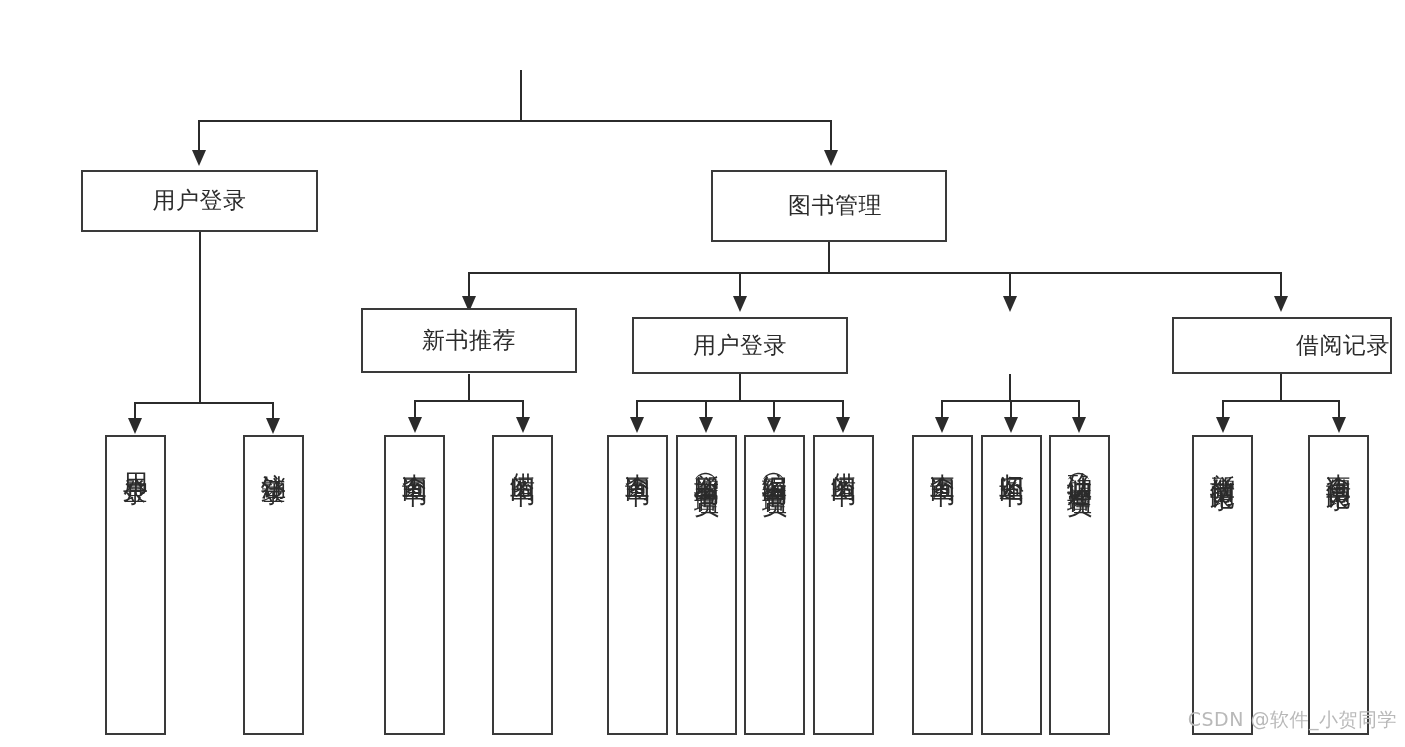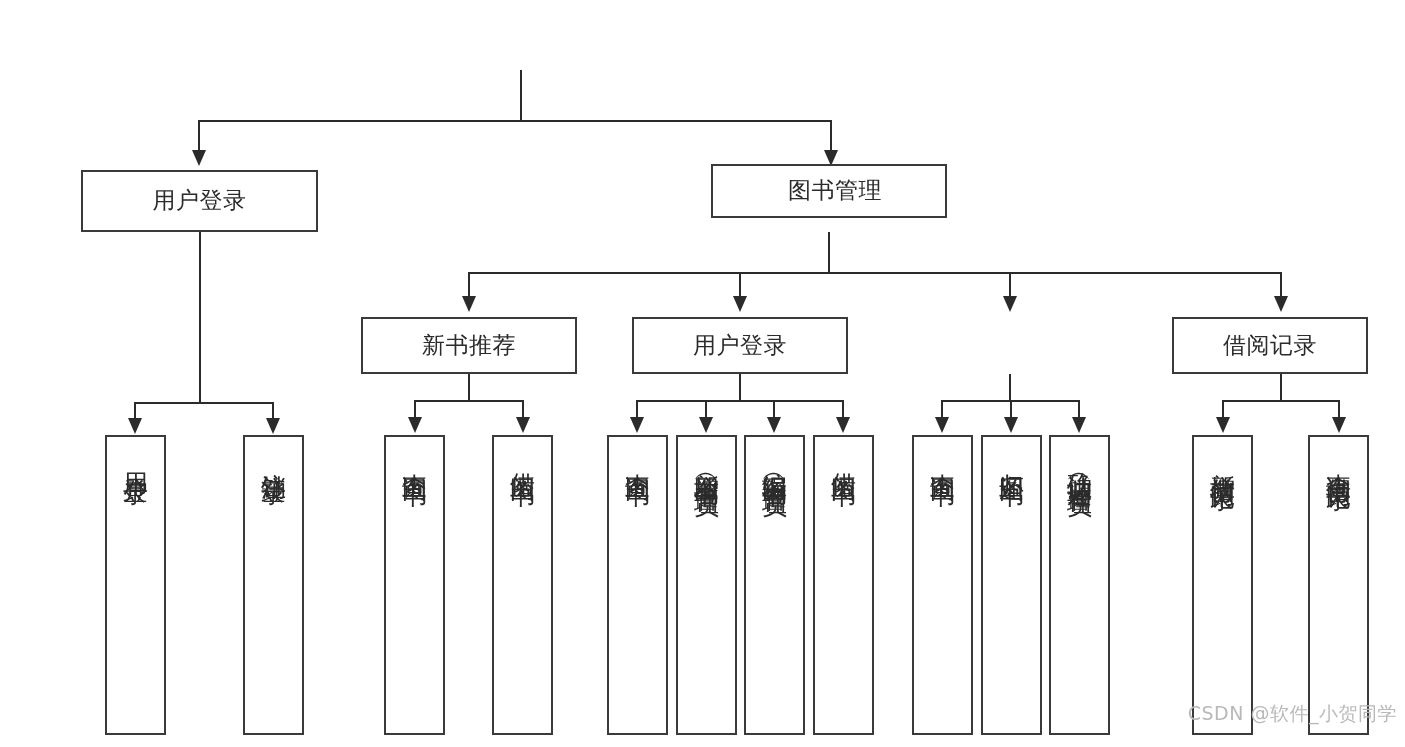--- a/index.html
+++ b/index.html
@@ -67,21 +67,21 @@
     height: 0;
     border-left: 7px solid transparent;
     border-right: 7px solid transparent;
     border-top: 16px solid #2b2b2b;
     z-index: 2;
   }
   
   #watermark {
     position: absolute;
     right: 8px;
-    bottom: 20px;
+    bottom: 14px;
     font-size: 19px;
     color: #b9b9b9;
     letter-spacing: 0.5px;
     z-index: 5;
     white-space: nowrap;
     font-family: "DejaVu Sans", "Liberation Sans", sans-serif;
   }
 </style>
 </head>
 <body>
@@ -96,21 +96,21 @@
   <div class="edge vline" style="left:198px; top:120px; width:2px; height:32px;"></div>
   <div class="arrow" style="left:192px; top:150px;"></div>
 
   <div class="edge vline" style="left:830px; top:120px; width:2px; height:32px;"></div>
   <div class="arrow" style="left:824px; top:150px;"></div>
 
   <div class="node horiz" style="left:81px; top:170px; width:237px; height:62px;">
     <span class="label">用户登录</span>
   </div>
 
-  <div class="node horiz" style="left:711px; top:164px; width:236px; height:54px;padding-left:12px;">
+  <div class="node horiz" style="left:711px; top:170px; width:236px; height:72px;padding-left:12px;">
     <span class="label">图书管理</span>
   </div>
 
   <div class="edge vline" style="left:199px; top:232px; width:2px; height:172px;"></div>
   <div class="edge hline" style="left:134px; top:402px; width:138px; height:2px;"></div>
   <div class="edge vline" style="left:134px; top:402px; width:2px; height:18px;"></div>
   <div class="arrow" style="left:128px; top:418px;"></div>
   <div class="edge vline" style="left:272px; top:402px; width:2px; height:18px;"></div>
   <div class="arrow" style="left:266px; top:418px;"></div>
 
@@ -118,27 +118,27 @@
   <div class="edge hline" style="left:468px; top:272px; width:814px; height:2px;"></div>
   <div class="edge vline" style="left:468px; top:272px; width:2px; height:28px;"></div>
   <div class="arrow" style="left:462px; top:296px;"></div>
   <div class="edge vline" style="left:739px; top:272px; width:2px; height:28px;"></div>
   <div class="arrow" style="left:733px; top:296px;"></div>
   <div class="edge vline" style="left:1009px; top:272px; width:2px; height:28px;"></div>
   <div class="arrow" style="left:1003px; top:296px;"></div>
   <div class="edge vline" style="left:1280px; top:272px; width:2px; height:28px;"></div>
   <div class="arrow" style="left:1274px; top:296px;"></div>
 
-  <div class="node horiz" style="left:361px; top:317px; width:216px; height:57px;">
+  <div class="node horiz" style="left:361px; top:308px; width:216px; height:65px;">
     <span class="label">新书推荐</span>
   </div>
   <div class="node horiz" style="left:632px; top:317px; width:216px; height:57px;">
     <span class="label">用户登录</span>
   </div>
-  <div class="node horiz" style="left:1172px; top:317px; width:196px; height:57px;">
+  <div class="node horiz" style="left:1172px; top:317px; width:220px; height:57px;justify-content:flex-end;">
     <span class="label">借阅记录</span>
   </div>
 
   <div class="edge vline" style="left:468px; top:374px; width:2px; height:28px;"></div>
   <div class="edge hline" style="left:414px; top:400px; width:110px; height:2px;"></div>
   <div class="edge vline" style="left:414px; top:400px; width:2px; height:18px;"></div>
   <div class="arrow" style="left:408px; top:417px;"></div>
   <div class="edge vline" style="left:522px; top:400px; width:2px; height:18px;"></div>
   <div class="arrow" style="left:516px; top:417px;"></div>
 

